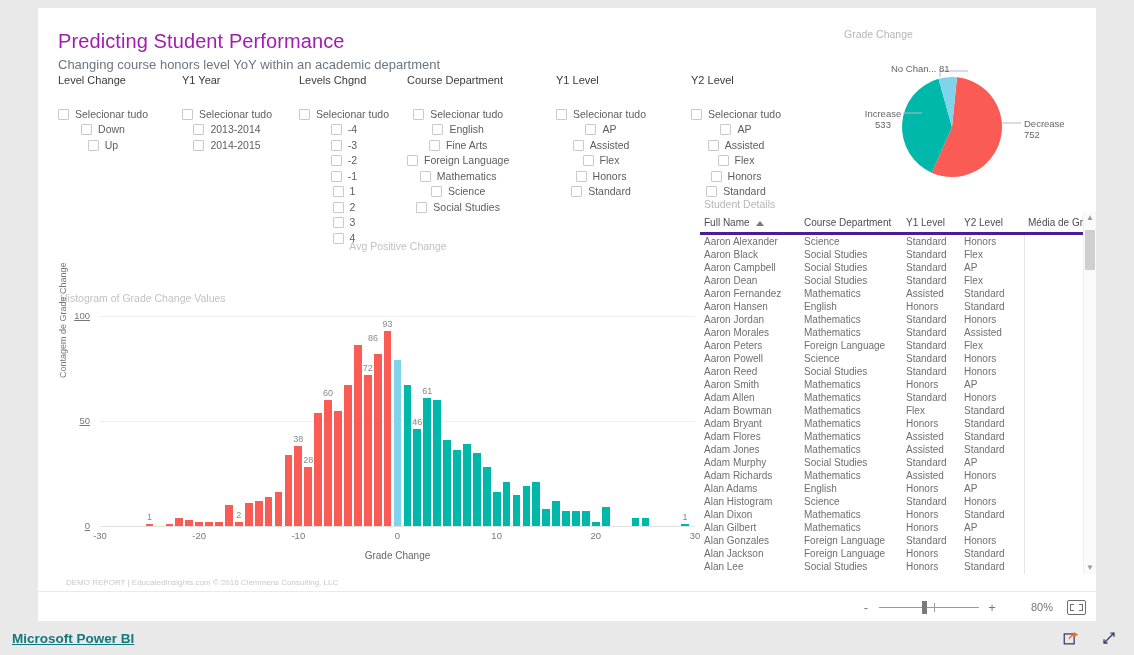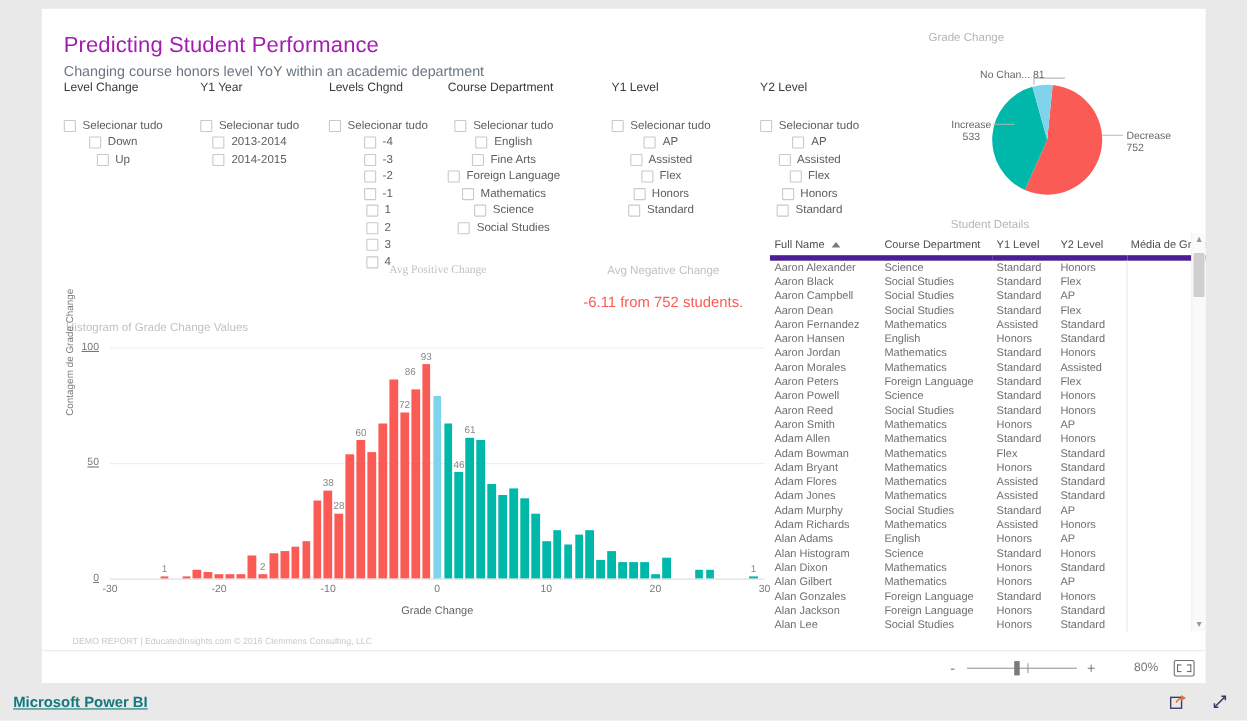--- a/index.html
+++ b/index.html
@@ -53,21 +53,21 @@
   .lbl{position:absolute;font-size:9.5px;color:#666;line-height:11px;white-space:nowrap;}
   .lbl-nochange{left:55px;top:19px;text-align:right;}
   .lbl-increase{left:18px;top:64px;text-align:center;width:58px;}
   .lbl-decrease{left:188px;top:74px;}
 
   
   .kpi{position:absolute;text-align:center;}
   .kpi-title{font-size:10.5px;color:#c2c2c2;margin-bottom:15px;white-space:nowrap;}
   .kpi-value{font-size:13.5px;white-space:nowrap;}
   .k1{left:36px;top:232px;width:240px;}
-  .k2{left:255px;top:232px;width:210px;font-family:Liberation Serif, serif;}
+  .k2{left:255px;top:232px;width:210px;}
   .k3{left:455px;top:232px;width:220px;}
   .v-neutral{color:#2b2b2b;}
   .v-pos{color:#00b8a9;}
   .v-neg{color:#fb5b55;}
 
   
   .hist-title{position:absolute;left:22px;top:284px;font-size:10.5px;color:#c2c2c2;}
   .hist{position:absolute;left:22px;top:298px;width:640px;height:270px;}
   .yaxis-label{
     position:absolute;left:-2px;top:72px;
@@ -86,26 +86,26 @@
   }
   .xaxis{position:absolute;left:40px;top:220px;width:595px;height:1px;background:#e2e2e2;}
   .xtick{position:absolute;top:224px;font-size:9.5px;color:#777;transform:translateX(-50%);}
   .xaxis-label{position:absolute;left:40px;top:244px;width:595px;text-align:center;font-size:10px;color:#666;}
 
   
   .foot-note{position:absolute;left:28px;top:570px;font-size:8px;color:#c9c9c9;}
 
   
   .tbl-card{position:absolute;left:662px;top:190px;width:396px;height:378px;}
-  .tbl-title{font-size:10.5px;color:#b6b6b6;margin-left:4px;text-align:center;}
+  .tbl-title{font-size:10.5px;color:#b6b6b6;margin-left:4px;}
   .tbl-scroll{position:absolute;left:0;top:16px;width:396px;height:360px;overflow:hidden;}
   table.details{border-collapse:collapse;width:378px;table-layout:fixed;}
   table.details th{
     font-size:10px;color:#4d4d4d;font-weight:normal;text-align:left;
-    padding:3px 4px 4px 4px;border-bottom:5px solid #4c1d95;
+    padding:3px 4px 4px 4px;border-bottom:3px solid #4c1d95;
     white-space:nowrap;position:relative;
   }
   table.details th.num{text-align:right;}
   table.details td{
     font-size:10px;color:#6f6f6f;padding:1px 4px;white-space:nowrap;
     overflow:hidden;text-overflow:ellipsis;
   }
   table.details td.num{text-align:right;border-left:1px solid #e6e6e6;}
   .sort-caret{
     display:inline-block;margin-left:4px;width:0;height:0;
@@ -353,24 +353,20 @@
         </div>
         <div class="lbl lbl-decrease">
           <span>Decrease</span><br>
           <span>752</span>
         </div>
       </div>
     </div>
 
     <div class="kpi k2">
       <div class="kpi-title">Avg Positive Change</div>
-    </div>
-    <div class="kpi k3">
-      <div class="kpi-title">Avg Negative Change</div>
-      <div class="kpi-value v-neg">-6.11 from 752 students.</div>
     </div>
 
     <div class="hist-title">Histogram of Grade Change Values</div>
     <div class="hist">
       <div class="yaxis-label">Contagem de Grade Change</div>
       <div id="yticks">
           <div class="ytick" style="top: 214px; left: 4px;">0</div>
           <div class="ytick" style="top: 109px; left: 4px;">50</div>
           <div class="ytick" style="top: 4px; left: 4px;">100</div>
         </div>

